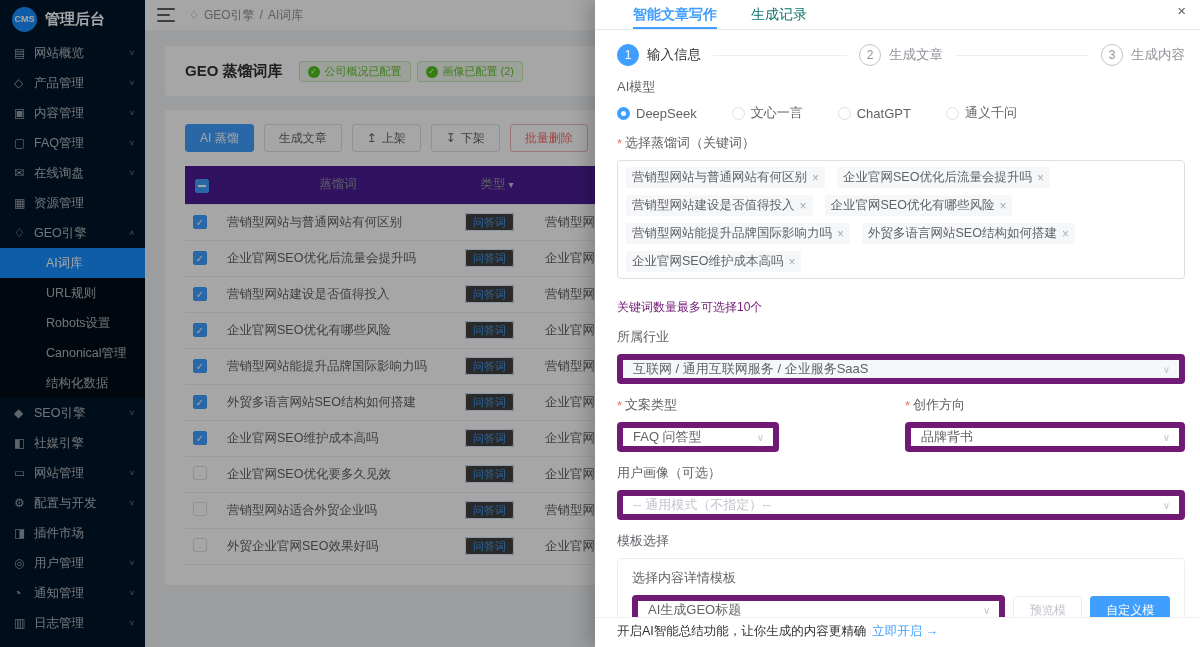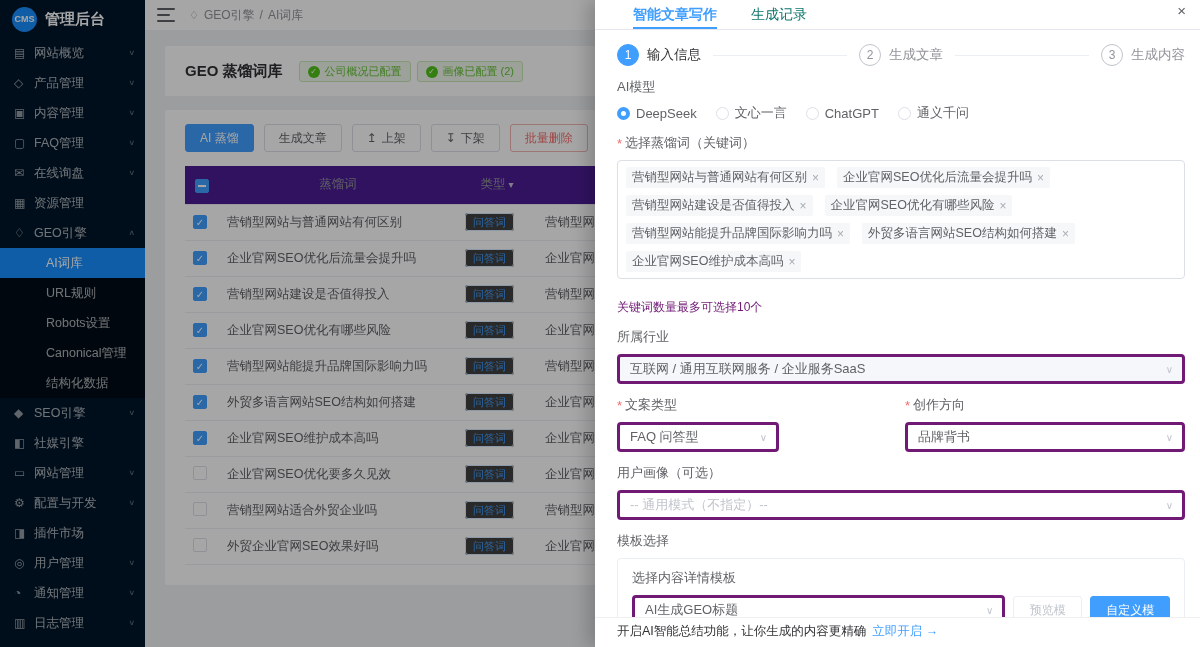--- a/index.html
+++ b/index.html
@@ -60,29 +60,29 @@
   .drawer-body { flex:1; padding:12px 15px 0 22px; overflow:hidden; font-size:13px; }
   .steps { display:flex; align-items:center; margin:2px 0 10px; }
   .step { display:flex; align-items:center; gap:8px; flex:0 0 auto; }
   .step-circle { width:22px; height:22px; border-radius:50%; display:flex; align-items:center; justify-content:center; font-size:12px; border:1px solid #c0c4cc; color:#909399; background:#fff; }
   .step.active .step-circle { background:#409eff; border-color:#409eff; color:#fff; }
   .step-label { font-size:13.5px; color:#909399; }
   .step.active .step-label { color:#303133; }
   .step-line { flex:1; height:1px; background:#ebeef5; margin:0 12px; }
   .f-label { display:flex; align-items:center; gap:3px; font-size:13px; color:#606266; margin:12px 0 8px; }
   .star { color:#f56c6c; }
-  .radio-row { display:flex; gap:19px; align-items:center; margin-top:2px; }
+  .radio-row { display:flex; gap:35px; align-items:center; margin-top:2px; }
   .radio { display:flex; gap:6px; align-items:center; cursor:pointer; }
   .radio-dot { width:13px; height:13px; border-radius:50%; border:1px solid #dcdfe6; background:#fff; flex:0 0 auto; }
   .radio.sel .radio-dot { border:4px solid #409eff; }
   .tags-box { border:1px solid #dcdfe6; border-radius:4px; padding:6px 8px; display:flex; flex-wrap:wrap; gap:7px 12px; min-height:58px; align-content:flex-start; cursor:pointer; }
   .kw-tag { background:#f6f7f9; color:#606266; font-size:12.5px; padding:2px 6px; border-radius:2px; display:inline-flex; gap:5px; align-items:center; }
   .kw-close { color:#a8abb2; font-size:12px; cursor:pointer; }
   .hint { color:#701a75; font-size:12px; margin-top:20px; }
-  .select { height:30px; border:3px solid #701a75; border-radius:4px; display:flex; align-items:center; padding:0 26px 0 10px; position:relative; font-size:13px; color:#606266; background:#fff; cursor:pointer; white-space:nowrap; overflow:hidden; }
+  .select { height:30px; border:6px solid #701a75; border-radius:4px; display:flex; align-items:center; padding:0 26px 0 10px; position:relative; font-size:13px; color:#606266; background:#fff; cursor:pointer; white-space:nowrap; overflow:hidden; }
   .select .chev { position:absolute; right:9px; color:#c0c4cc; font-size:10px; }
   .select.disabled { background:#f5f7fa; cursor:not-allowed; }
   .select.ph { color:#c0c4cc; }
   .two-col { display:flex; margin-top:0; }
   .col-a { width:162px; }
   .col-b { margin-left:126px; width:280px; }
   .template-box { border:1px solid #ebeef5; border-radius:4px; padding:10px 14px 12px; margin-top:8px; }
   .tpl-row { display:flex; gap:8px; align-items:center; margin-top:8px; }
   .tpl-select { width:412px; }
   .btn-sm { height:28px; line-height:26px; padding:0 12px; font-size:12px; border-radius:3px; cursor:pointer; }

